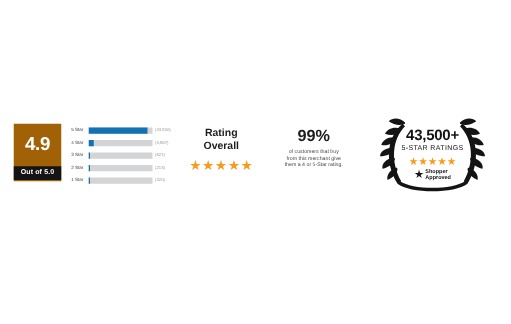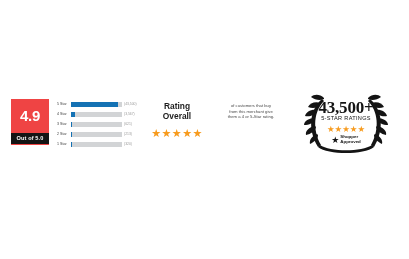--- a/index.html
+++ b/index.html
@@ -24,21 +24,21 @@
     height: 80px;
   }
 
   
   .score-box {
     position: absolute;
     left: 11px;
     top: 14px;
     width: 38px;
     height: 46px;
-    background: #ef4444;
+    background: #a16207;
     display: flex;
     flex-direction: column;
     align-items: center;
     justify-content: flex-start;
   }
   .score-value {
     color: #ffffff;
     font-size: 15px;
     font-weight: bold;
     line-height: 34px;
@@ -164,26 +164,25 @@
     top: 0;
     width: 100px;
     height: 68px;
     display: flex;
     flex-direction: column;
     align-items: center;
     justify-content: center;
     pointer-events: none;
   }
   .badge-count {
-    font-size: 17px;
+    font-size: 12px;
     font-weight: bold;
     color: #141414;
     line-height: 13px;
     letter-spacing: -0.2px;
-    font-family: Liberation Serif, serif;
   }
   .badge-caption {
     font-size: 5.6px;
     color: #141414;
     line-height: 8px;
     letter-spacing: 0.3px;
   }
   .badge-stars {
     line-height: 9px;
     white-space: nowrap;
@@ -275,20 +274,21 @@
 
   <div class="overall">
     <div class="overall-line">Rating</div>
     <div class="overall-line">Overall</div>
     <div class="star-row">
       <span class="star">★★★★★</span>
     </div>
   </div>
 
   <div class="percent-block">
+    <div class="percent-value">99%</div>
     <div class="percent-desc">
       <div>of customers that buy</div>
       <div>from this merchant give</div>
       <div>them a 4 or 5-Star rating.</div>
     </div>
   </div>
 
   <div class="badge">
     <svg width="100" height="68" viewBox="0 0 100 68">
       <g fill="#141414">

